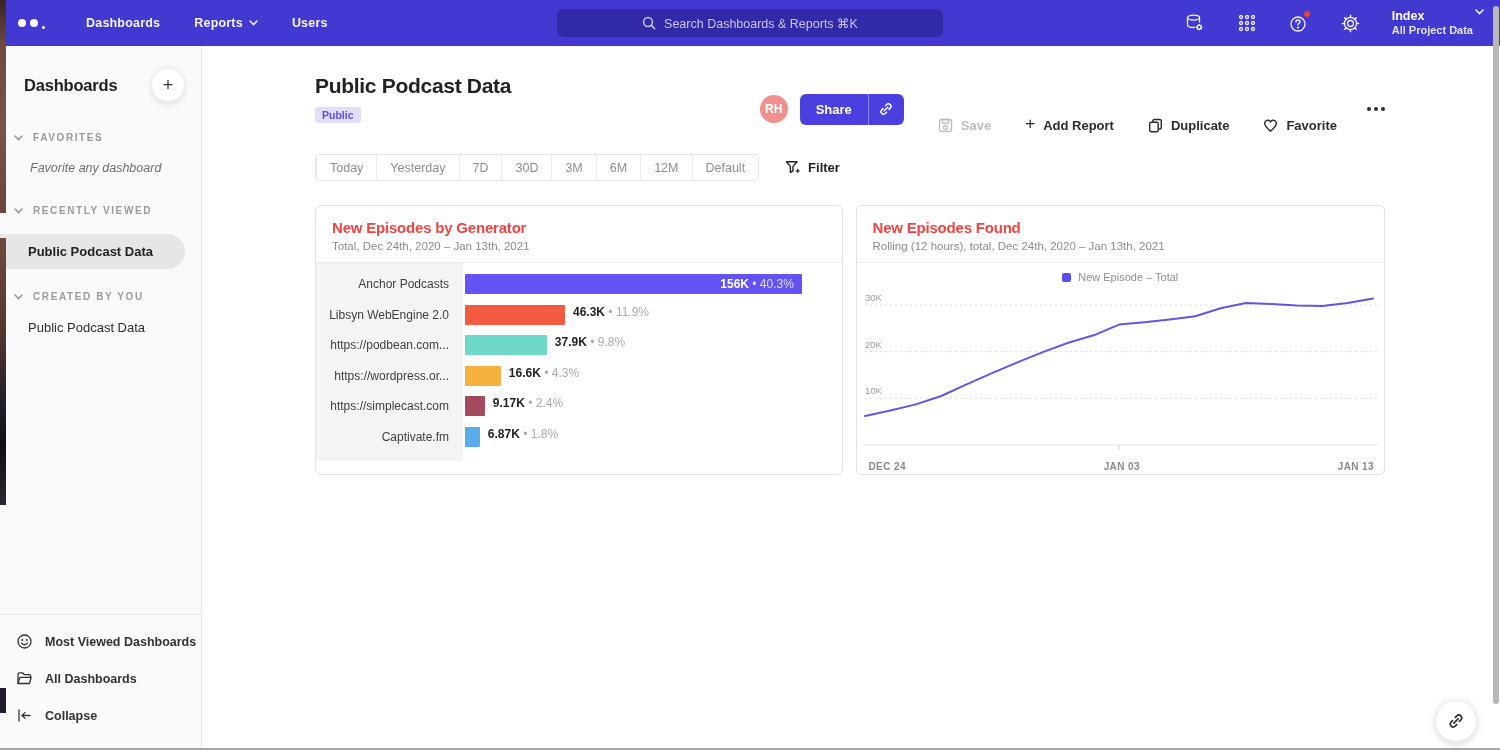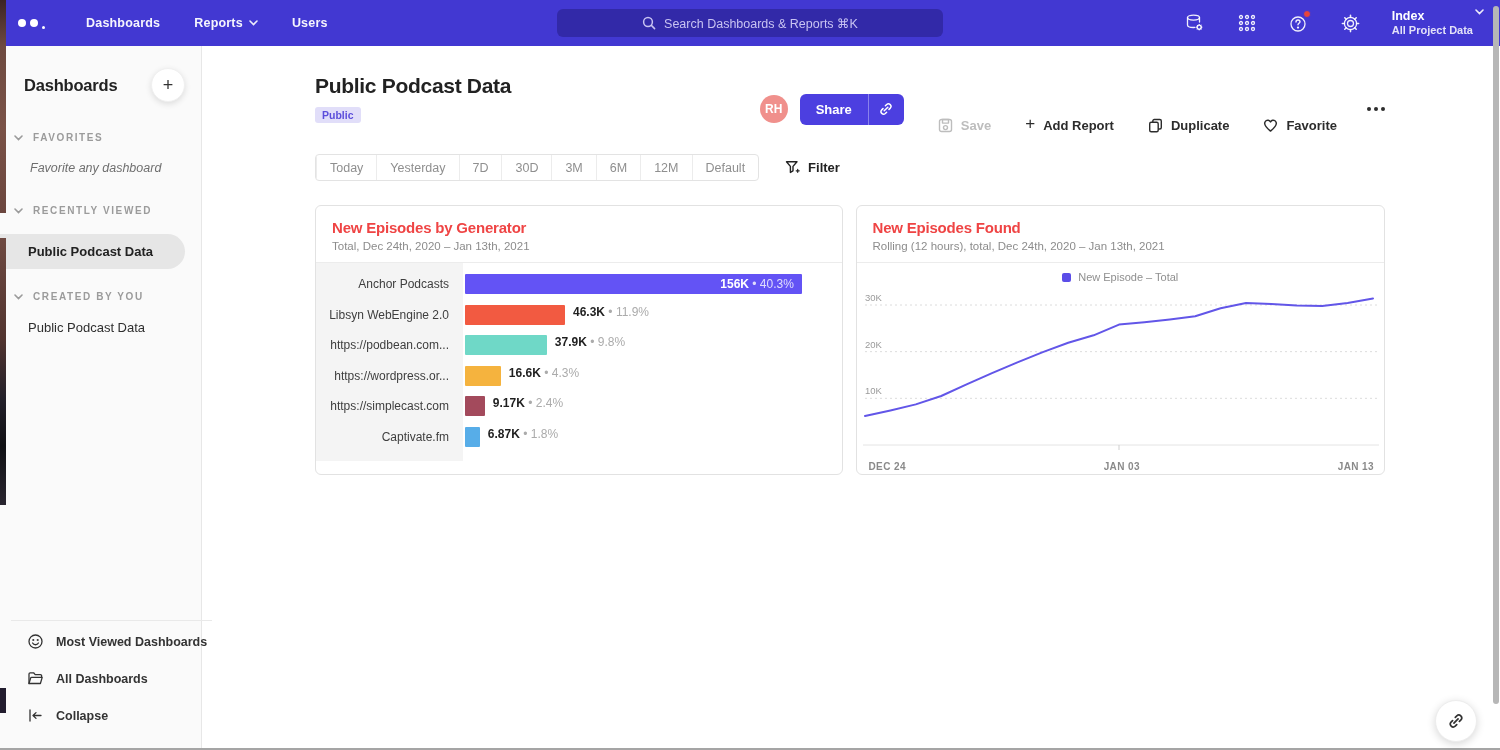--- a/index.html
+++ b/index.html
@@ -50,22 +50,22 @@
     box-shadow:0 2px 6px rgba(0,0,0,.12); display:flex; align-items:center; justify-content:center;
     font-size:18px; color:#333; cursor:pointer; }
   .sb-section { margin-top:30px; }
   .sb-sec-head { display:flex; align-items:center; gap:10px; padding-left:14px; color:#9b9b9b;
     font-size:10px; font-weight:700; letter-spacing:1.6px; cursor:pointer; }
   .sb-sec-head .chev path { stroke:#9b9b9b; }
   .sb-item { margin-top:18px; padding-left:28px; font-size:13px; color:#2e2e2e; cursor:pointer; }
   .sb-item.italic { font-style:italic; color:#6f6f6f; font-size:12.5px; padding-left:30px; }
   .sb-item.active { position:relative; z-index:35; background:#e6e6e6; border-radius:0 18px 18px 0;
     margin-right:16px; padding:10px 0 10px 28px; font-weight:700; color:#222; }
-  .sb-footer { position:absolute; left:11px; bottom:16px; width:100%; border-top:1px solid #e9e9e9;
-    padding-top:2px; }
+  .sb-footer { position:absolute; left:0; bottom:16px; width:100%; border-top:1px solid #e9e9e9;
+    padding-top:8px; }
   .sb-foot-item { display:flex; align-items:center; gap:12px; padding:10px 0 10px 16px;
     font-size:12.5px; font-weight:700; color:#333; cursor:pointer; }
   .sb-foot-item svg { stroke:#333; fill:none; stroke-width:1.3; stroke-linecap:round; stroke-linejoin:round; }
 
   
   .main { position:absolute; left:202px; top:46px; width:1298px; height:704px; background:#fff;
     padding:28px 115px 0 113px; }
   .page-head { display:flex; justify-content:space-between; align-items:flex-start; }
   .page-title { font-size:21px; font-weight:800; color:#222; letter-spacing:-.3px; }
   .badge { display:inline-block; margin-top:9px; background:#e1def9; color:#5b4ddb;

